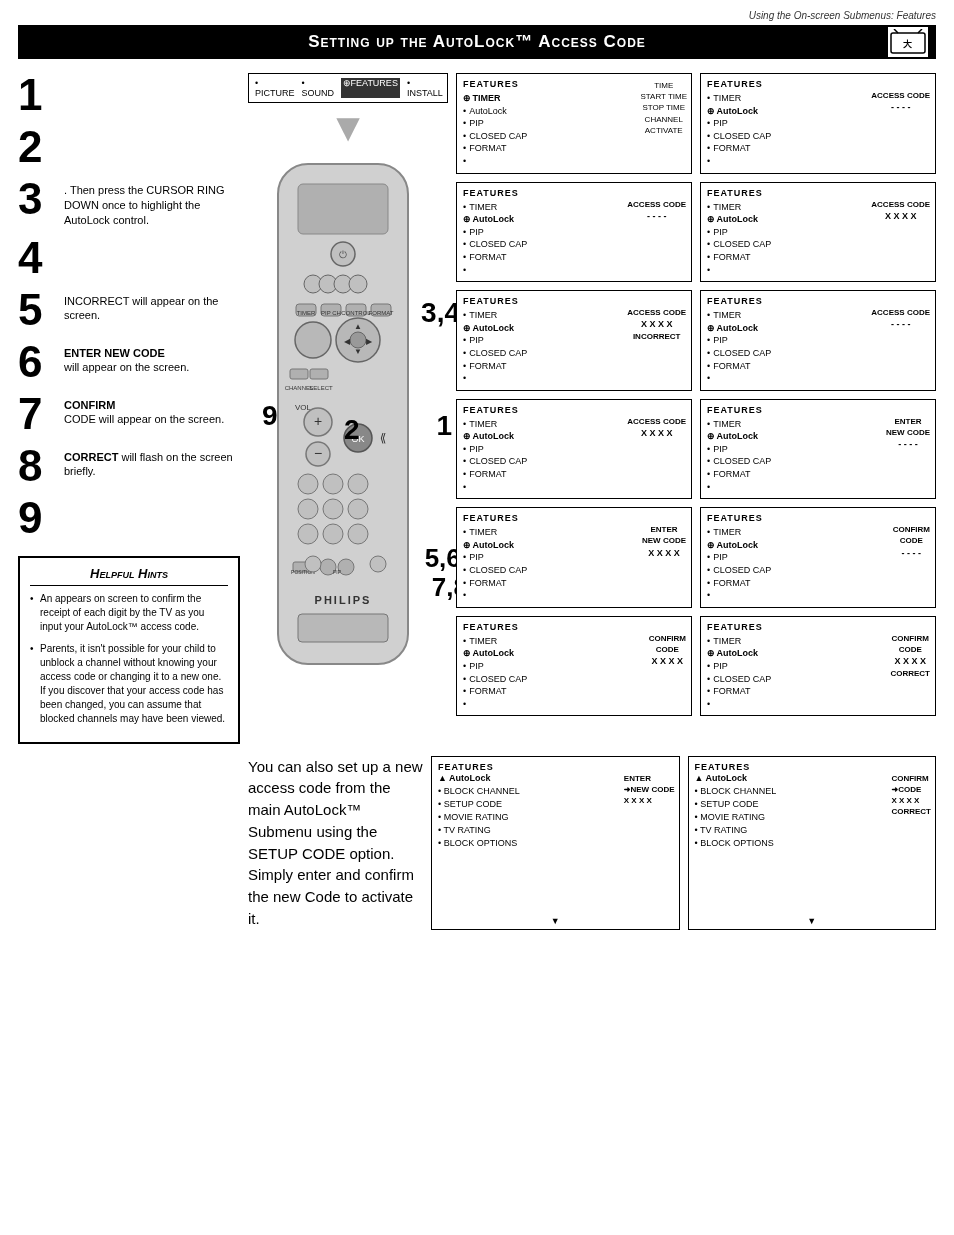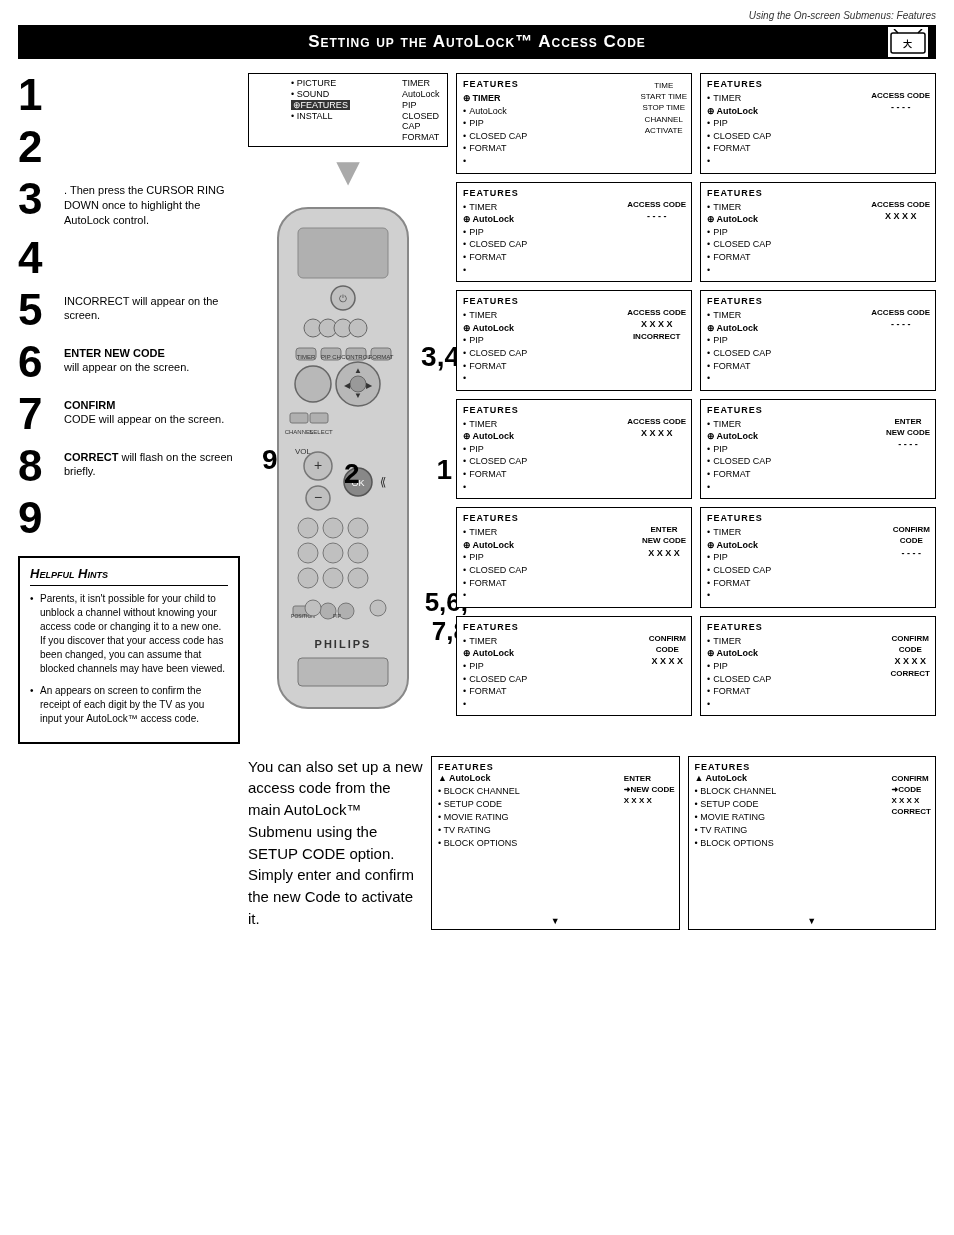--- a/index.html
+++ b/index.html
@@ -99,20 +99,21 @@
     .hints-box {
       border: 2px solid #000;
       padding: 8px 10px;
       margin-top: 10px;
     }
     .hints-title {
       font-size: 13px;
       font-weight: bold;
       font-style: italic;
       font-variant: small-caps;
+      text-align: center;
       margin-bottom: 6px;
       border-bottom: 1px solid #000;
       padding-bottom: 4px;
     }
     .hints-list {
       list-style: none;
       padding: 0;
     }
     .hints-list li {
       font-size: 10px;
@@ -204,23 +205,22 @@
       font-size: 9px;
       margin-bottom: 6px;
       width: 100%;
     }
     .menu-box-row {
       display: flex;
       gap: 16px;
     }
     .menu-box-col {
       display: flex;
-      flex-direction: column;
-      gap: 1px;
-      margin-left: 36px;
+      flex-direction: row;
+      gap: 7px;
     }
     .menu-box .highlighted-item {
       background: #333;
       color: #fff;
       padding: 0 2px;
       font-weight: normal;
     }
 
     
     .remote-svg {
@@ -294,22 +294,22 @@
         </li>
         <li class="step-item">
           <span class="step-num">9</span>
           <span class="step-text"></span>
         </li>
       </ul>
 
       <div class="hints-box">
         <div class="hints-title">Helpful Hints</div>
         <ul class="hints-list">
+          <li>An    appears on screen to confirm the receipt of each digit by the TV as you input your AutoLock™ access code.</li>
           <li>Parents, it isn't possible for your child to unblock a channel without knowing your access code or changing it to a new one. If you discover that your access code has been changed, you can assume that blocked channels may have been viewed.</li>
-          <li>An    appears on screen to confirm the receipt of each digit by the TV as you input your AutoLock™ access code.</li>
         </ul>
       </div>
     </div>
 
     <div class="center-col">
 
       <div class="menu-box">
         <div class="menu-box-row">
           <div class="menu-box-col">
             <span>• PICTURE</span>

